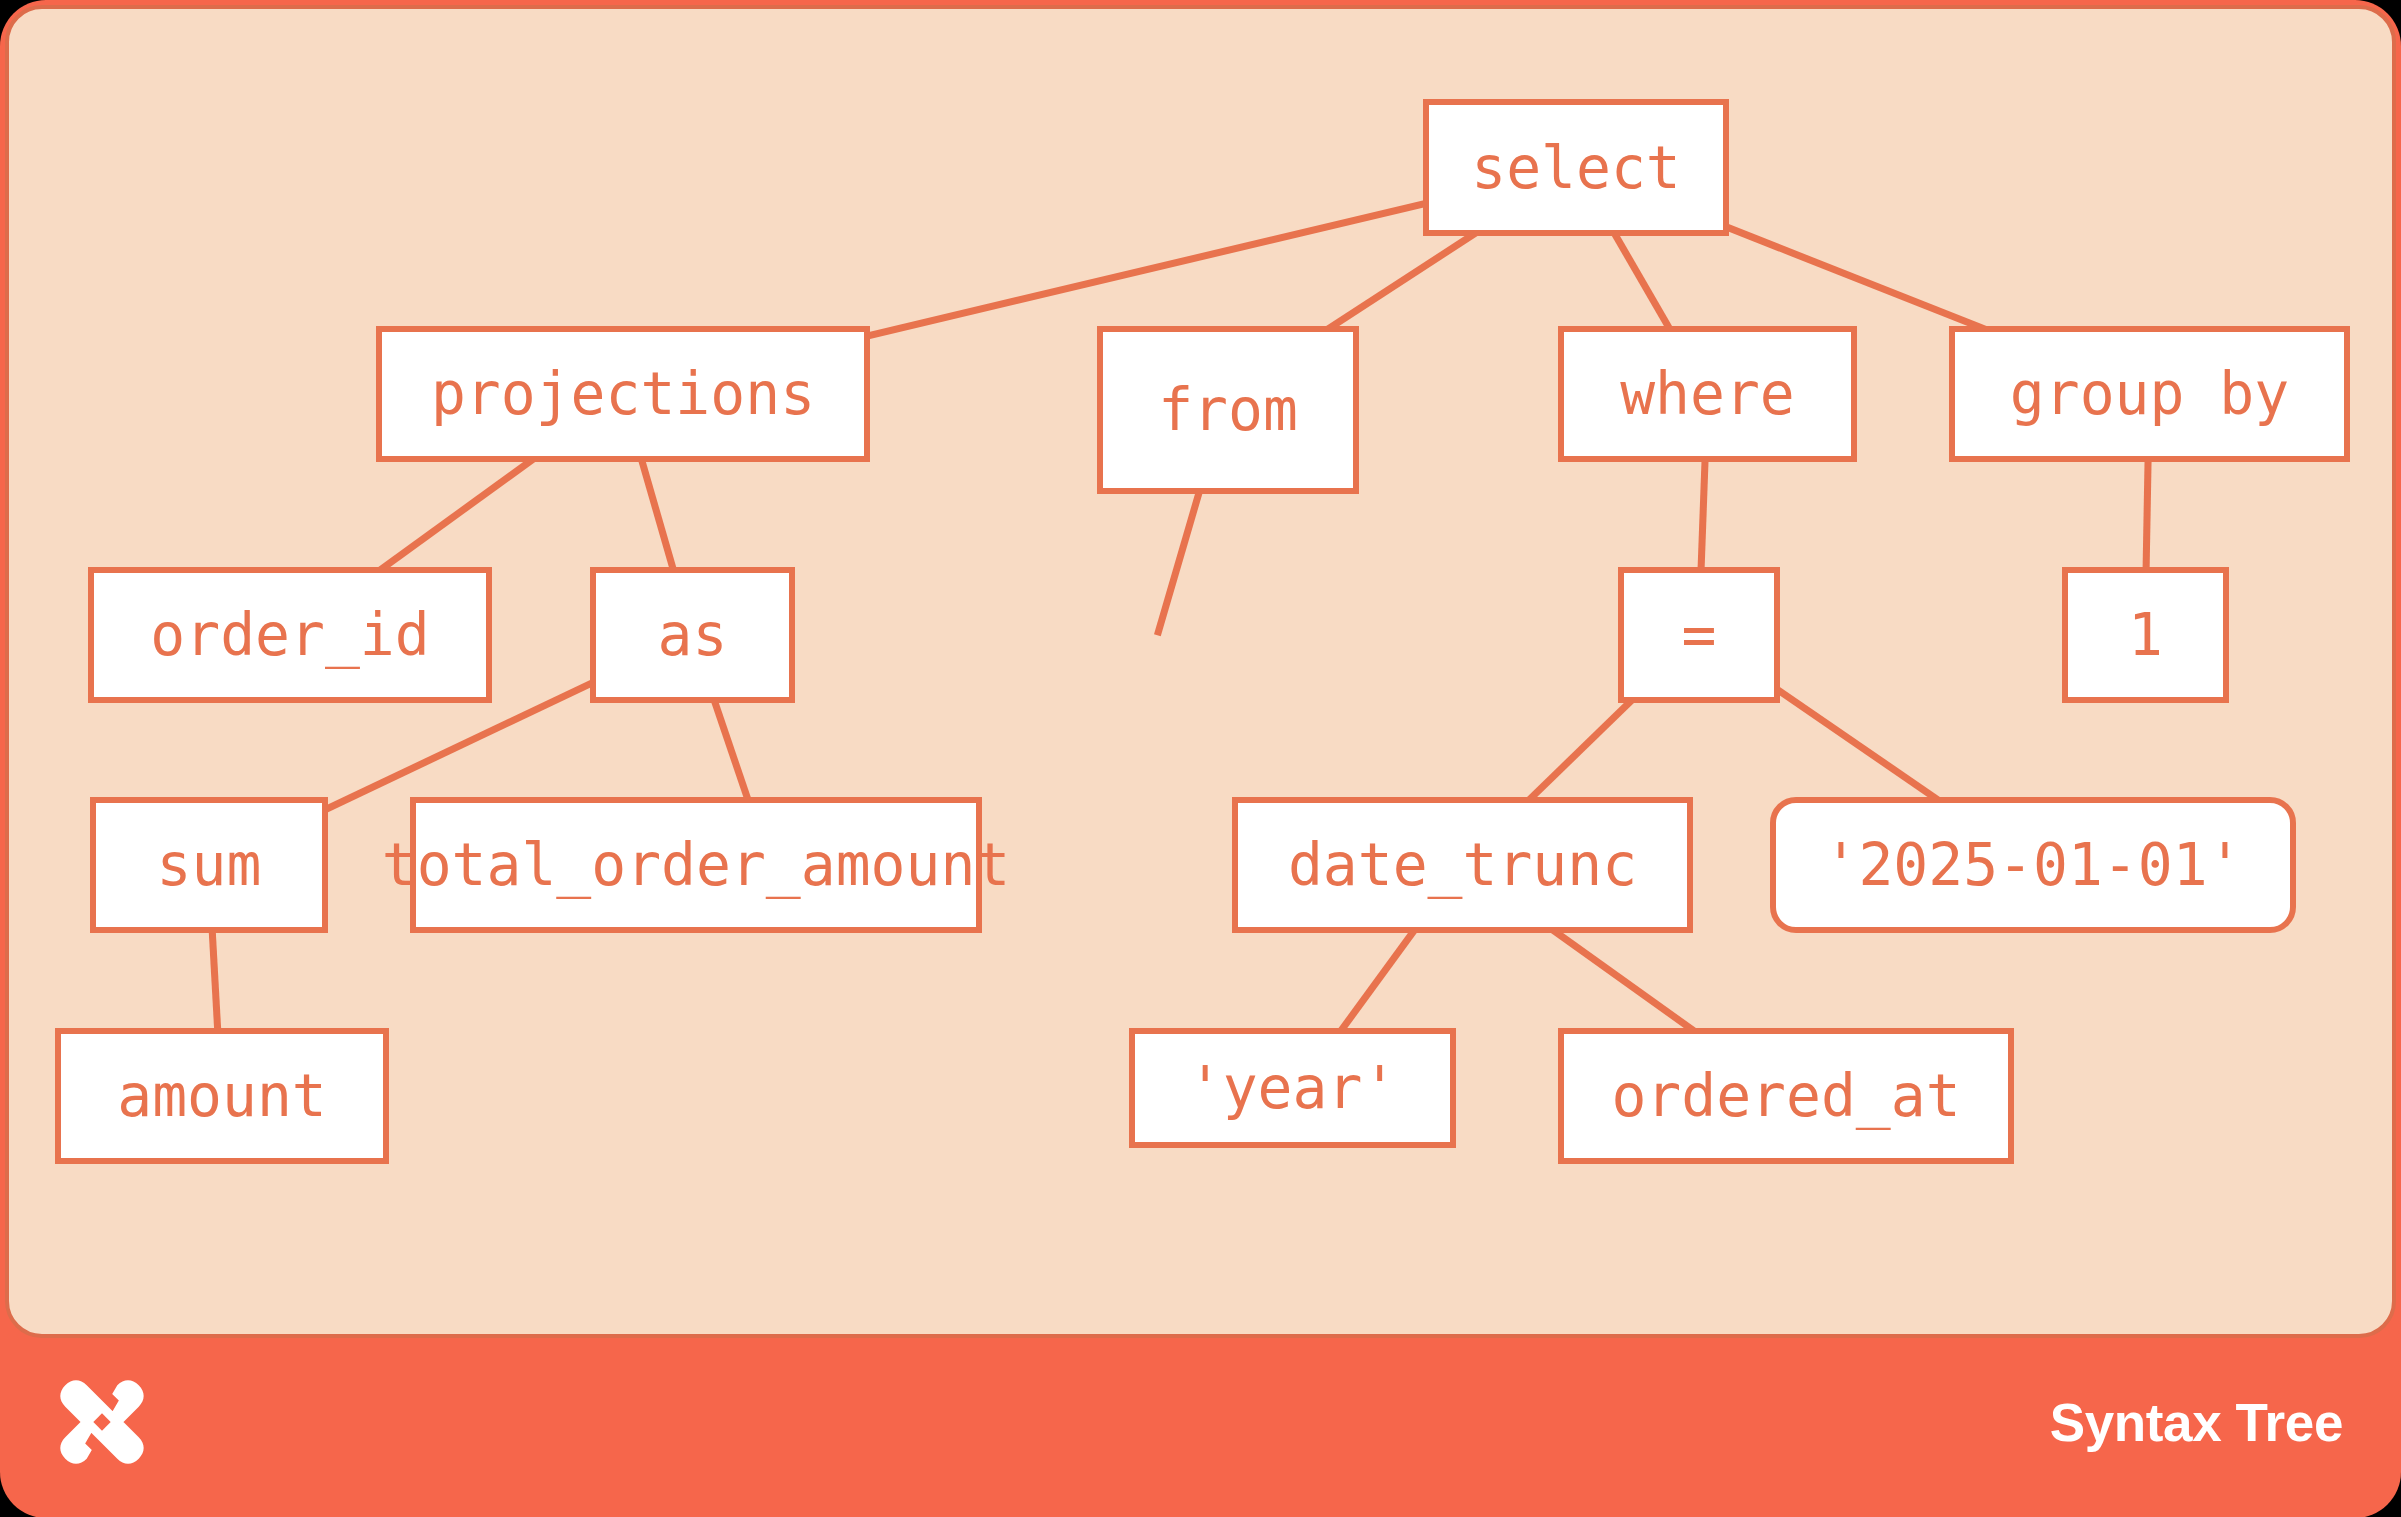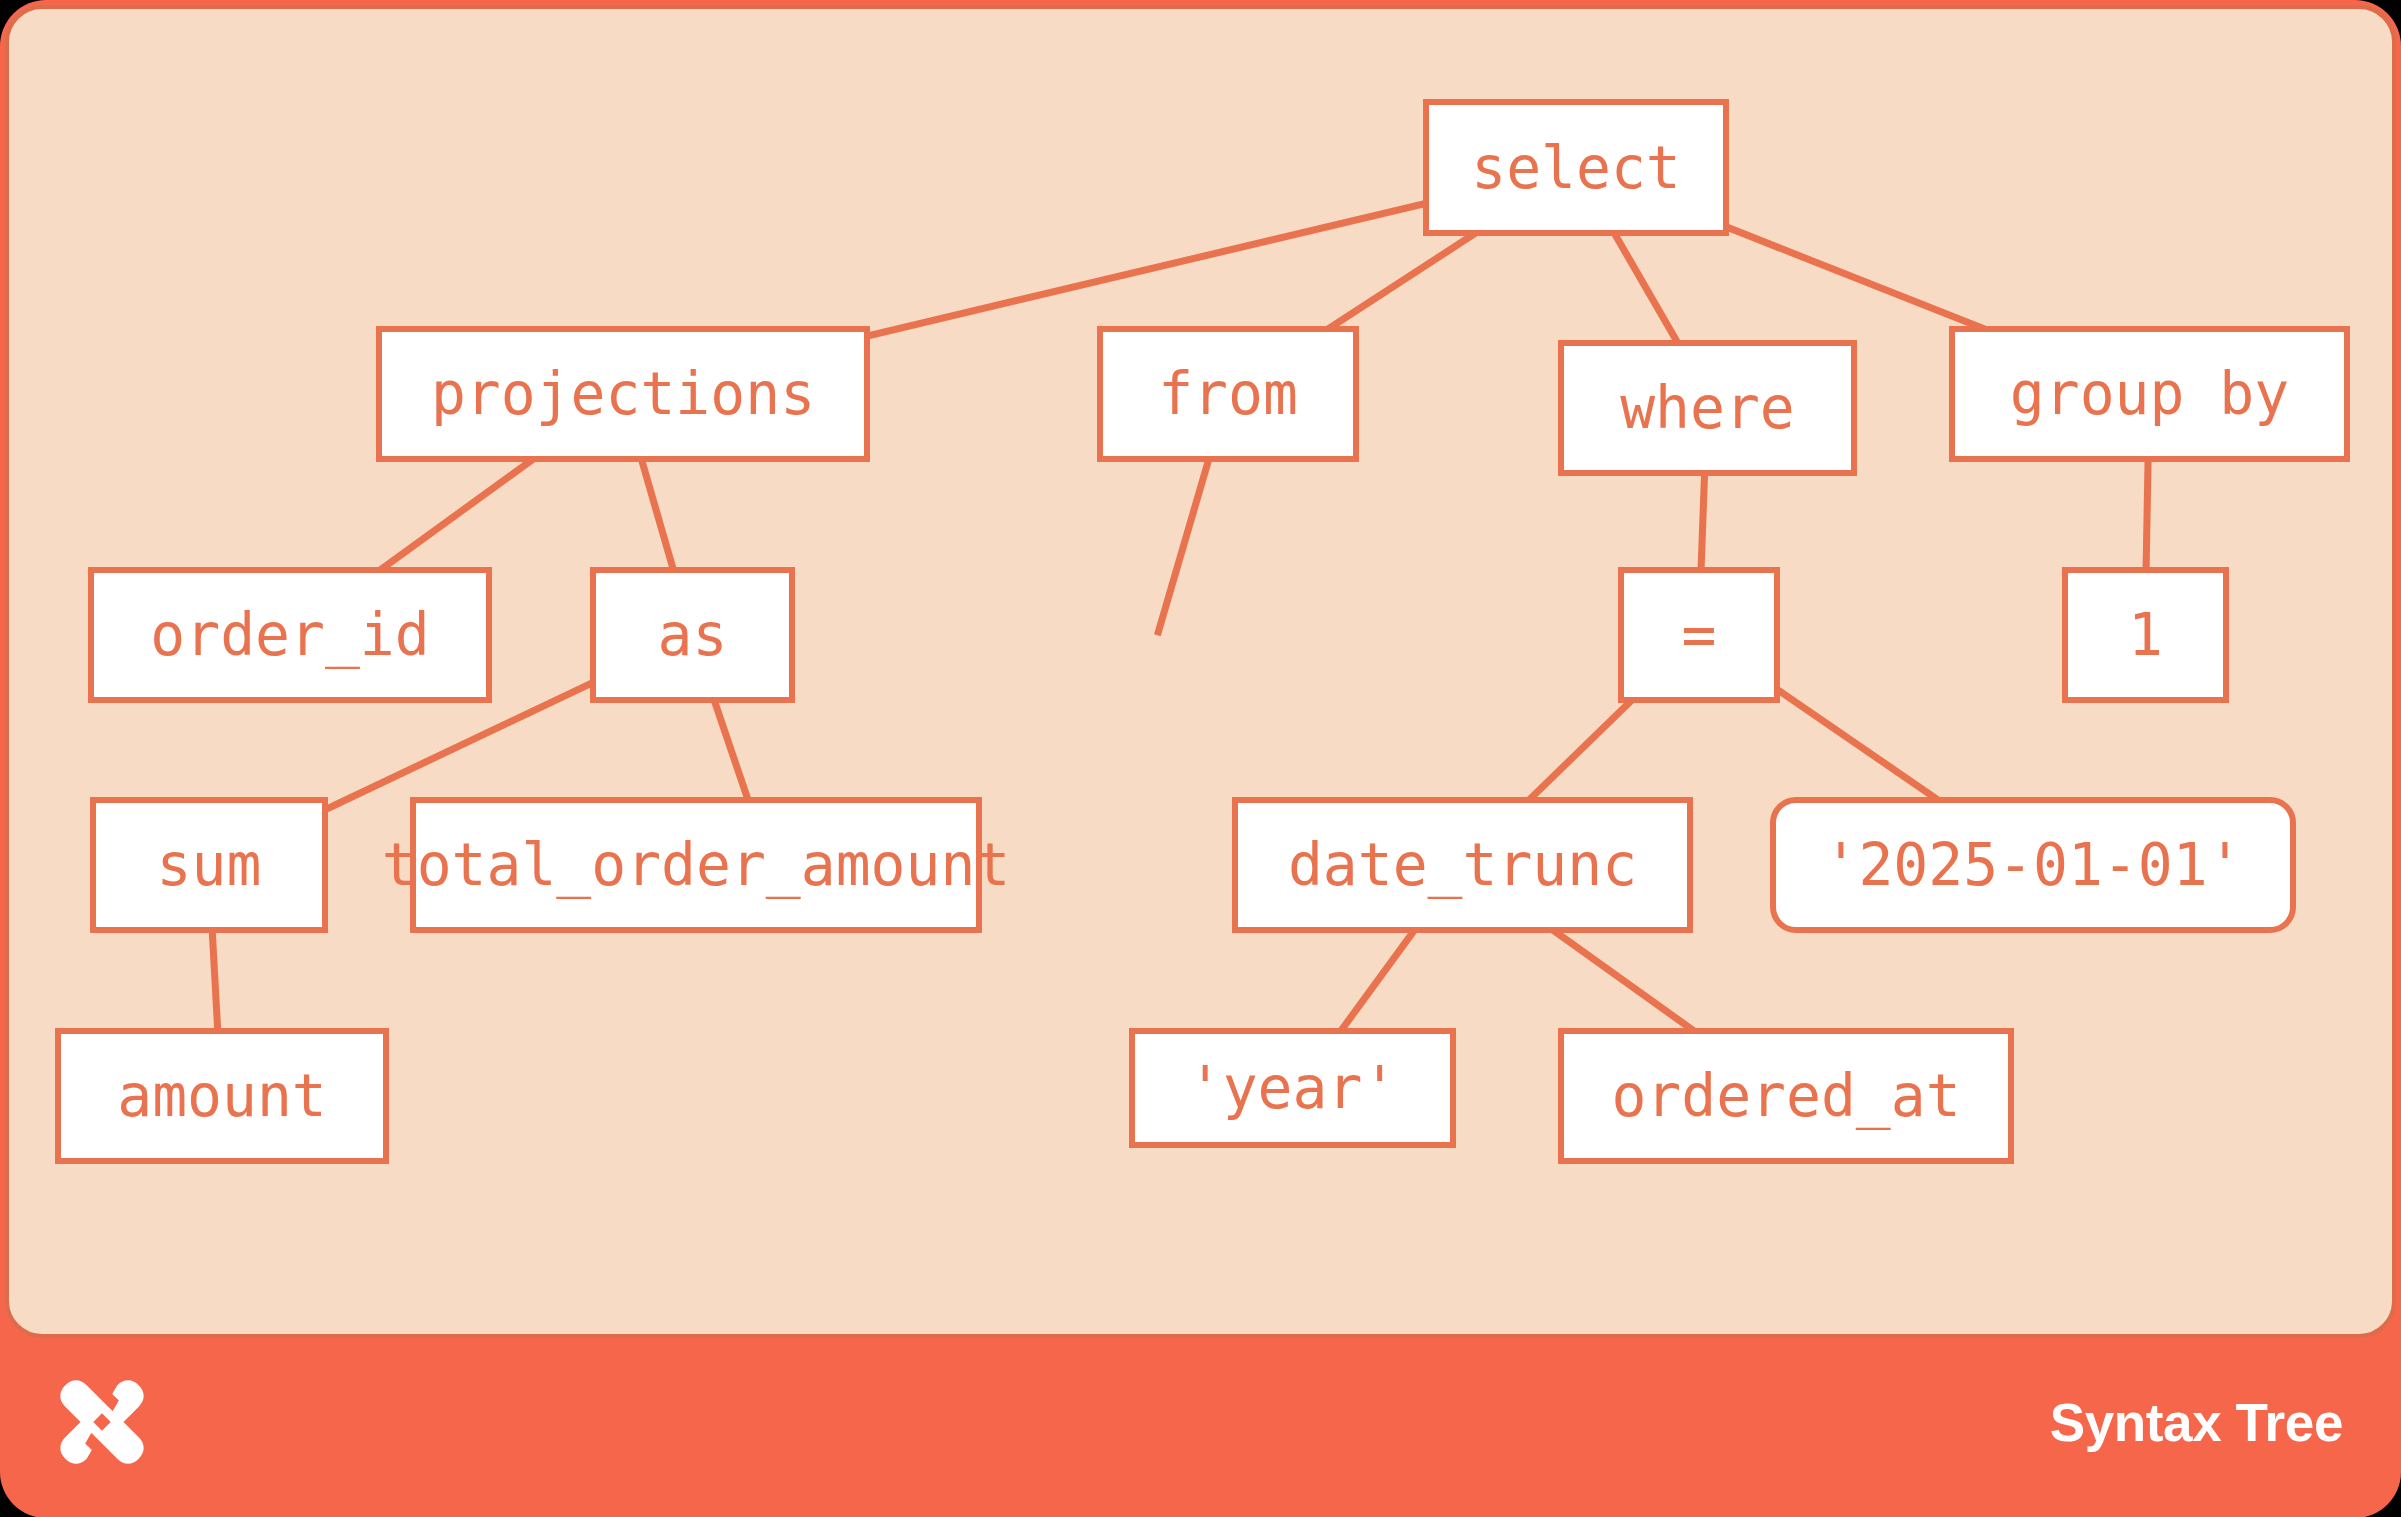--- a/index.html
+++ b/index.html
@@ -59,24 +59,24 @@
         <line x1="1661" y1="982.5" x2="2029" y2="1245.5" stroke="var(--edge)" stroke-width="8"></line>
       </svg>
 
     <div id="nodes">
         <div class="tree-node" style="left: 1423px; top: 99px; width: 306px; height: 137px;">
           <span class="label">select</span>
         </div>
         <div class="tree-node" style="left: 376px; top: 326px; width: 494px; height: 136px;">
           <span class="label">projections</span>
         </div>
-        <div class="tree-node" style="left: 1097px; top: 326px; width: 262px; height: 136px;">
+        <div class="tree-node" style="left: 1097px; top: 326px; width: 262px; height: 168px;">
           <span class="label">from</span>
         </div>
-        <div class="tree-node" style="left: 1558px; top: 340px; width: 299px; height: 136px;">
+        <div class="tree-node" style="left: 1558px; top: 326px; width: 299px; height: 136px;">
           <span class="label">where</span>
         </div>
         <div class="tree-node" style="left: 1949px; top: 326px; width: 401px; height: 136px;">
           <span class="label">group by</span>
         </div>
         <div class="tree-node" style="left: 88px; top: 567px; width: 404px; height: 136px;">
           <span class="label">order_id</span>
         </div>
         <div class="tree-node" style="left: 590px; top: 567px; width: 205px; height: 136px;">
           <span class="label">as</span>

